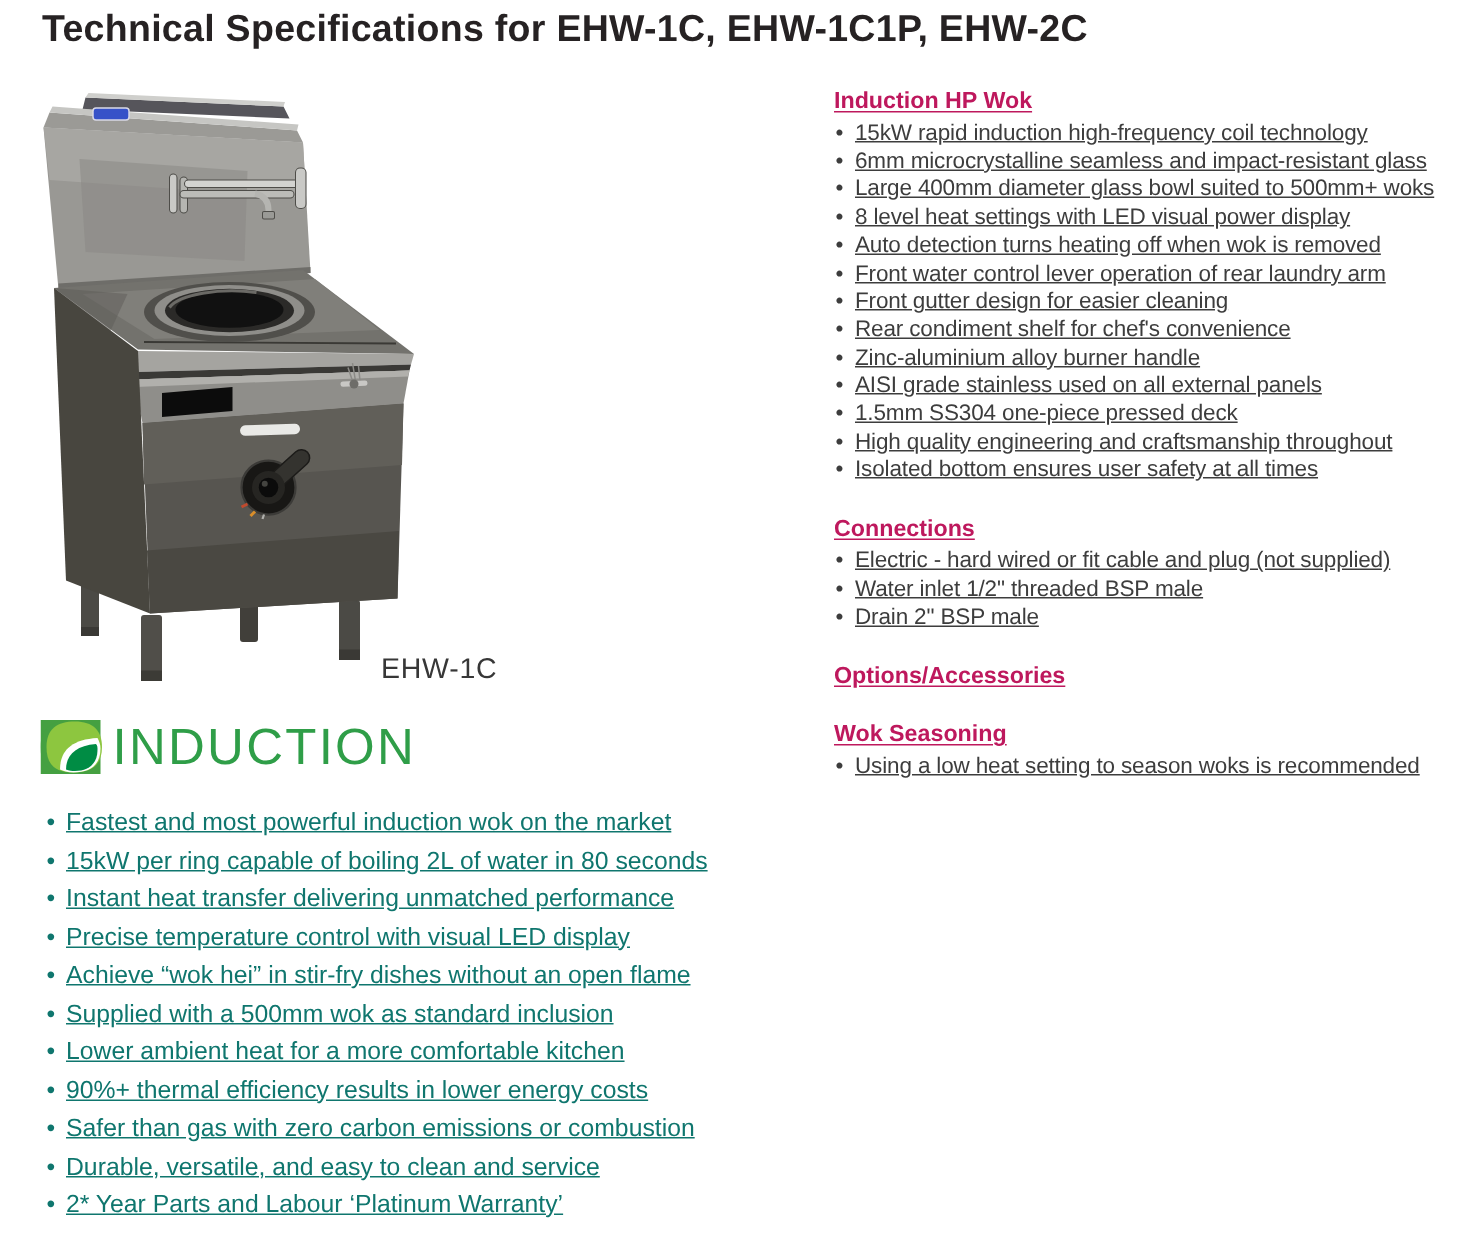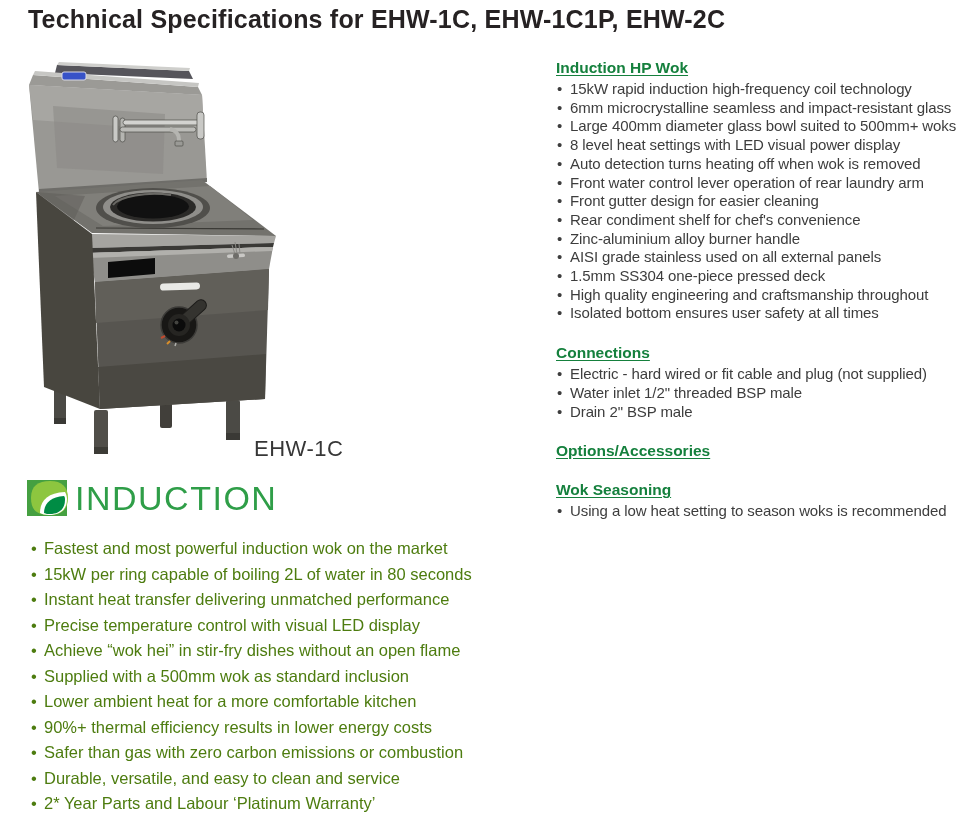--- a/index.html
+++ b/index.html
@@ -9,43 +9,43 @@
   }
   .title {
     position:absolute; left:28px; top:5px; margin:0;
     font-size:25px; font-weight:bold; color:#262223; letter-spacing:0.2px;
   }
   
   .figure { position:absolute; left:15px; top:62px; width:330px; height:400px; }
   .figure svg { display:block; }
   .figure-caption {
     position:absolute; left:254px; top:436px;
-    font-size:22px; color:#373737; letter-spacing:0.5px;
+    font-size:19px; color:#373737; letter-spacing:0.5px;
   }
   
   .brand { position:absolute; left:27px; top:477px; display:flex; align-items:center; }
   .brand-leaf { width:44px; height:42px; margin-right:4px; }
   .brand-text {
     font-size:34px; line-height:42px; color:#2f9e48;
     letter-spacing:1.5px; font-weight:400;
   }
   
-  ul.blist { margin:0; padding:0; }
+  ul.blist { margin:0; padding:0;text-decoration:underline; }
   ul.blist li { list-style:none; position:relative; padding-left:14px; }
   ul.blist li::before { content:"\2022"; position:absolute; left:1px; top:0; }
   
   .features {
     position:absolute; left:30px; top:536px; width:490px;
-    font-size:16.5px; line-height:25.5px; color:#4d7c0f;
+    font-size:16.5px; line-height:25.5px; color:#0f766e;
   }
   
   .specs { position:absolute; left:556px; top:59px; width:419px; }
   .spec-heading {
     margin:0 0 3px 0; font-size:15.5px; line-height:18px; font-weight:bold;
-    color:#15803d; text-decoration:underline; text-underline-offset:2px;
+    color:#be185d; text-decoration:underline; text-underline-offset:2px;
   }
   .specs ul.blist {
     margin:0 0 21px 0; font-size:15px; line-height:18.7px;
     color:#3d3d3d; letter-spacing:-0.1px;
   }
   .specs section:last-child ul.blist { margin-bottom:0; }
 </style>
 </head>
 <body>
 

